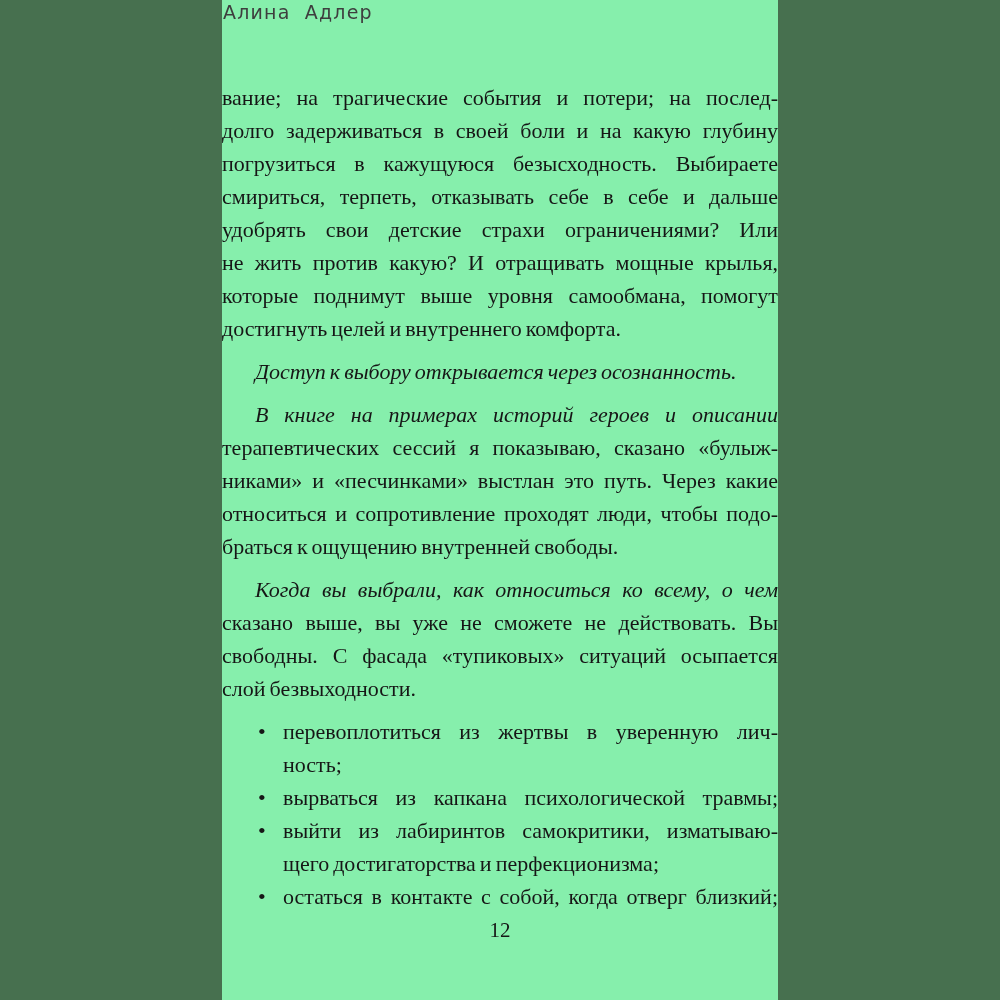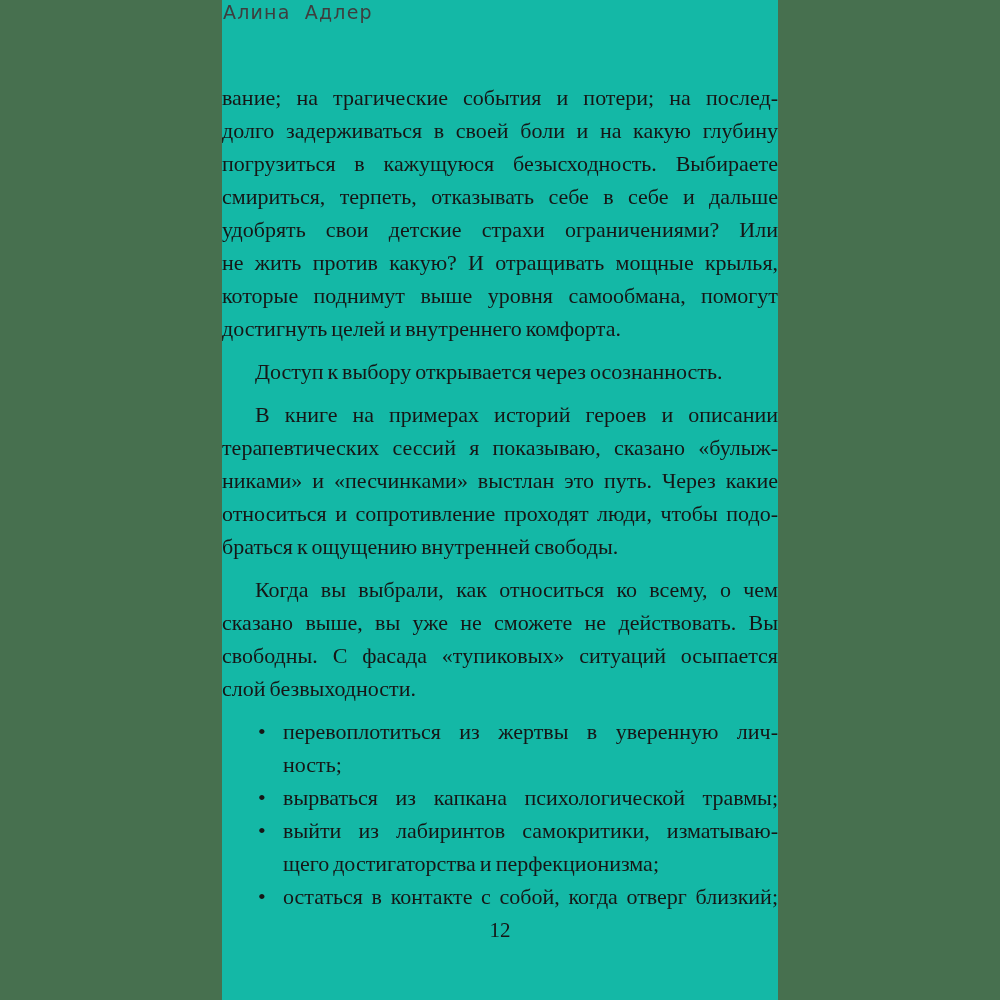--- a/index.html
+++ b/index.html
@@ -4,21 +4,21 @@
 <style>
   html,body { margin:0; padding:0; background:#ffffff; }
   .stage {
     width:1000px; height:1000px;
     display:flex; flex-direction:row;
     overflow:hidden;
     font-family:"Liberation Serif", serif;
   }
   .side-bar { width:222px; flex:0 0 222px; background:#47704F; height:1000px; }
   .page {
-    width:556px; flex:0 0 556px; background:#14b8a6; height:1000px;
+    width:556px; flex:0 0 556px; background:#86efac; height:1000px;
     display:flex; flex-direction:column; overflow:hidden;
   }
   .running-header {
     font-family:"DejaVu Sans","Liberation Sans",sans-serif;
     font-size:19px; line-height:22px; height:22px;
     color:#3e3e3e; letter-spacing:1.2px; word-spacing:7px;
     margin:1px 0 0 1px; font-weight:400;
   }
   .text-body {
     margin-top:58px;
@@ -27,21 +27,21 @@
     color:#161616;
     word-spacing:-1.5px;
   }
   .ln {
     text-align:justify;
     text-justify:inter-word;
     white-space:nowrap;
     overflow:hidden;
   }
   .ln.just { text-align-last:justify; }
-  .ln.ind { text-indent:33px; }
+  .ln.ind { text-indent:33px;font-style:italic; }
   .para + .para { margin-top:10px; }
   .bullet-list { margin-top:10px; padding-left:61px; }
   .bullet-item { position:relative; }
   .bdot {
     position:absolute; left:-25px; top:0;
     line-height:33px; color:#161616;
   }
   .page-footer {
     font-family:"Liberation Serif", serif;
     font-size:21px; line-height:28px;

